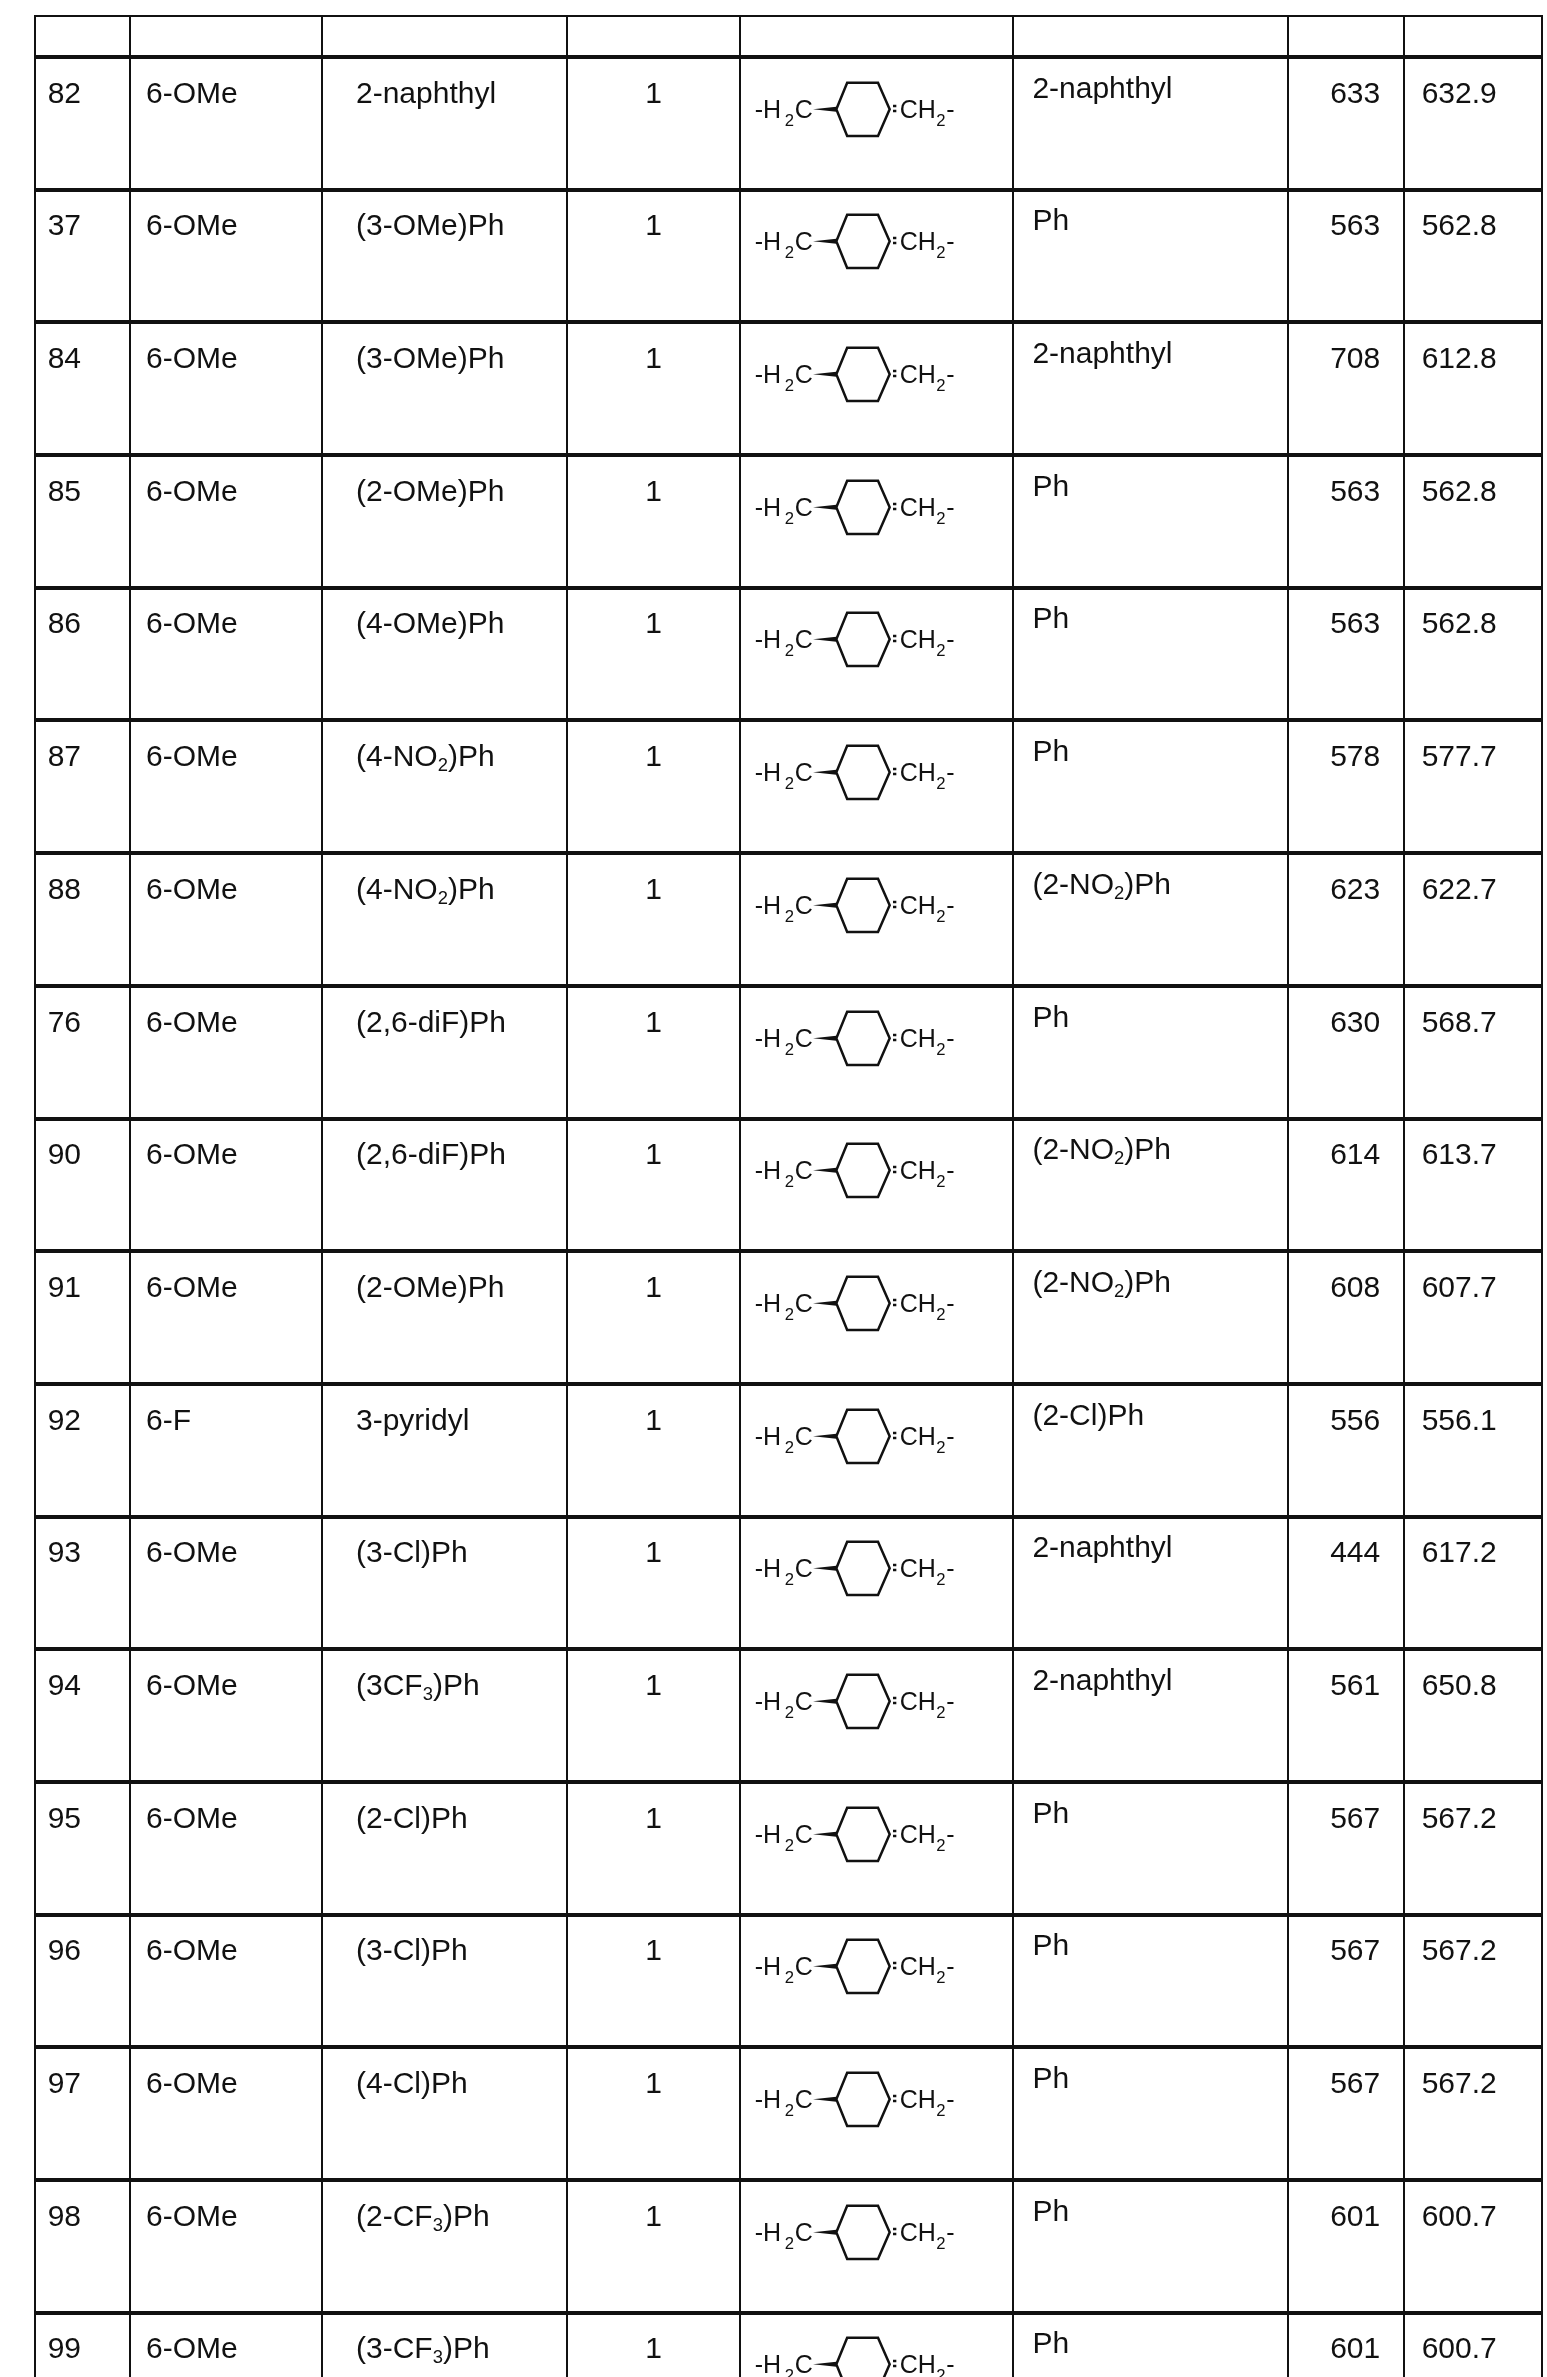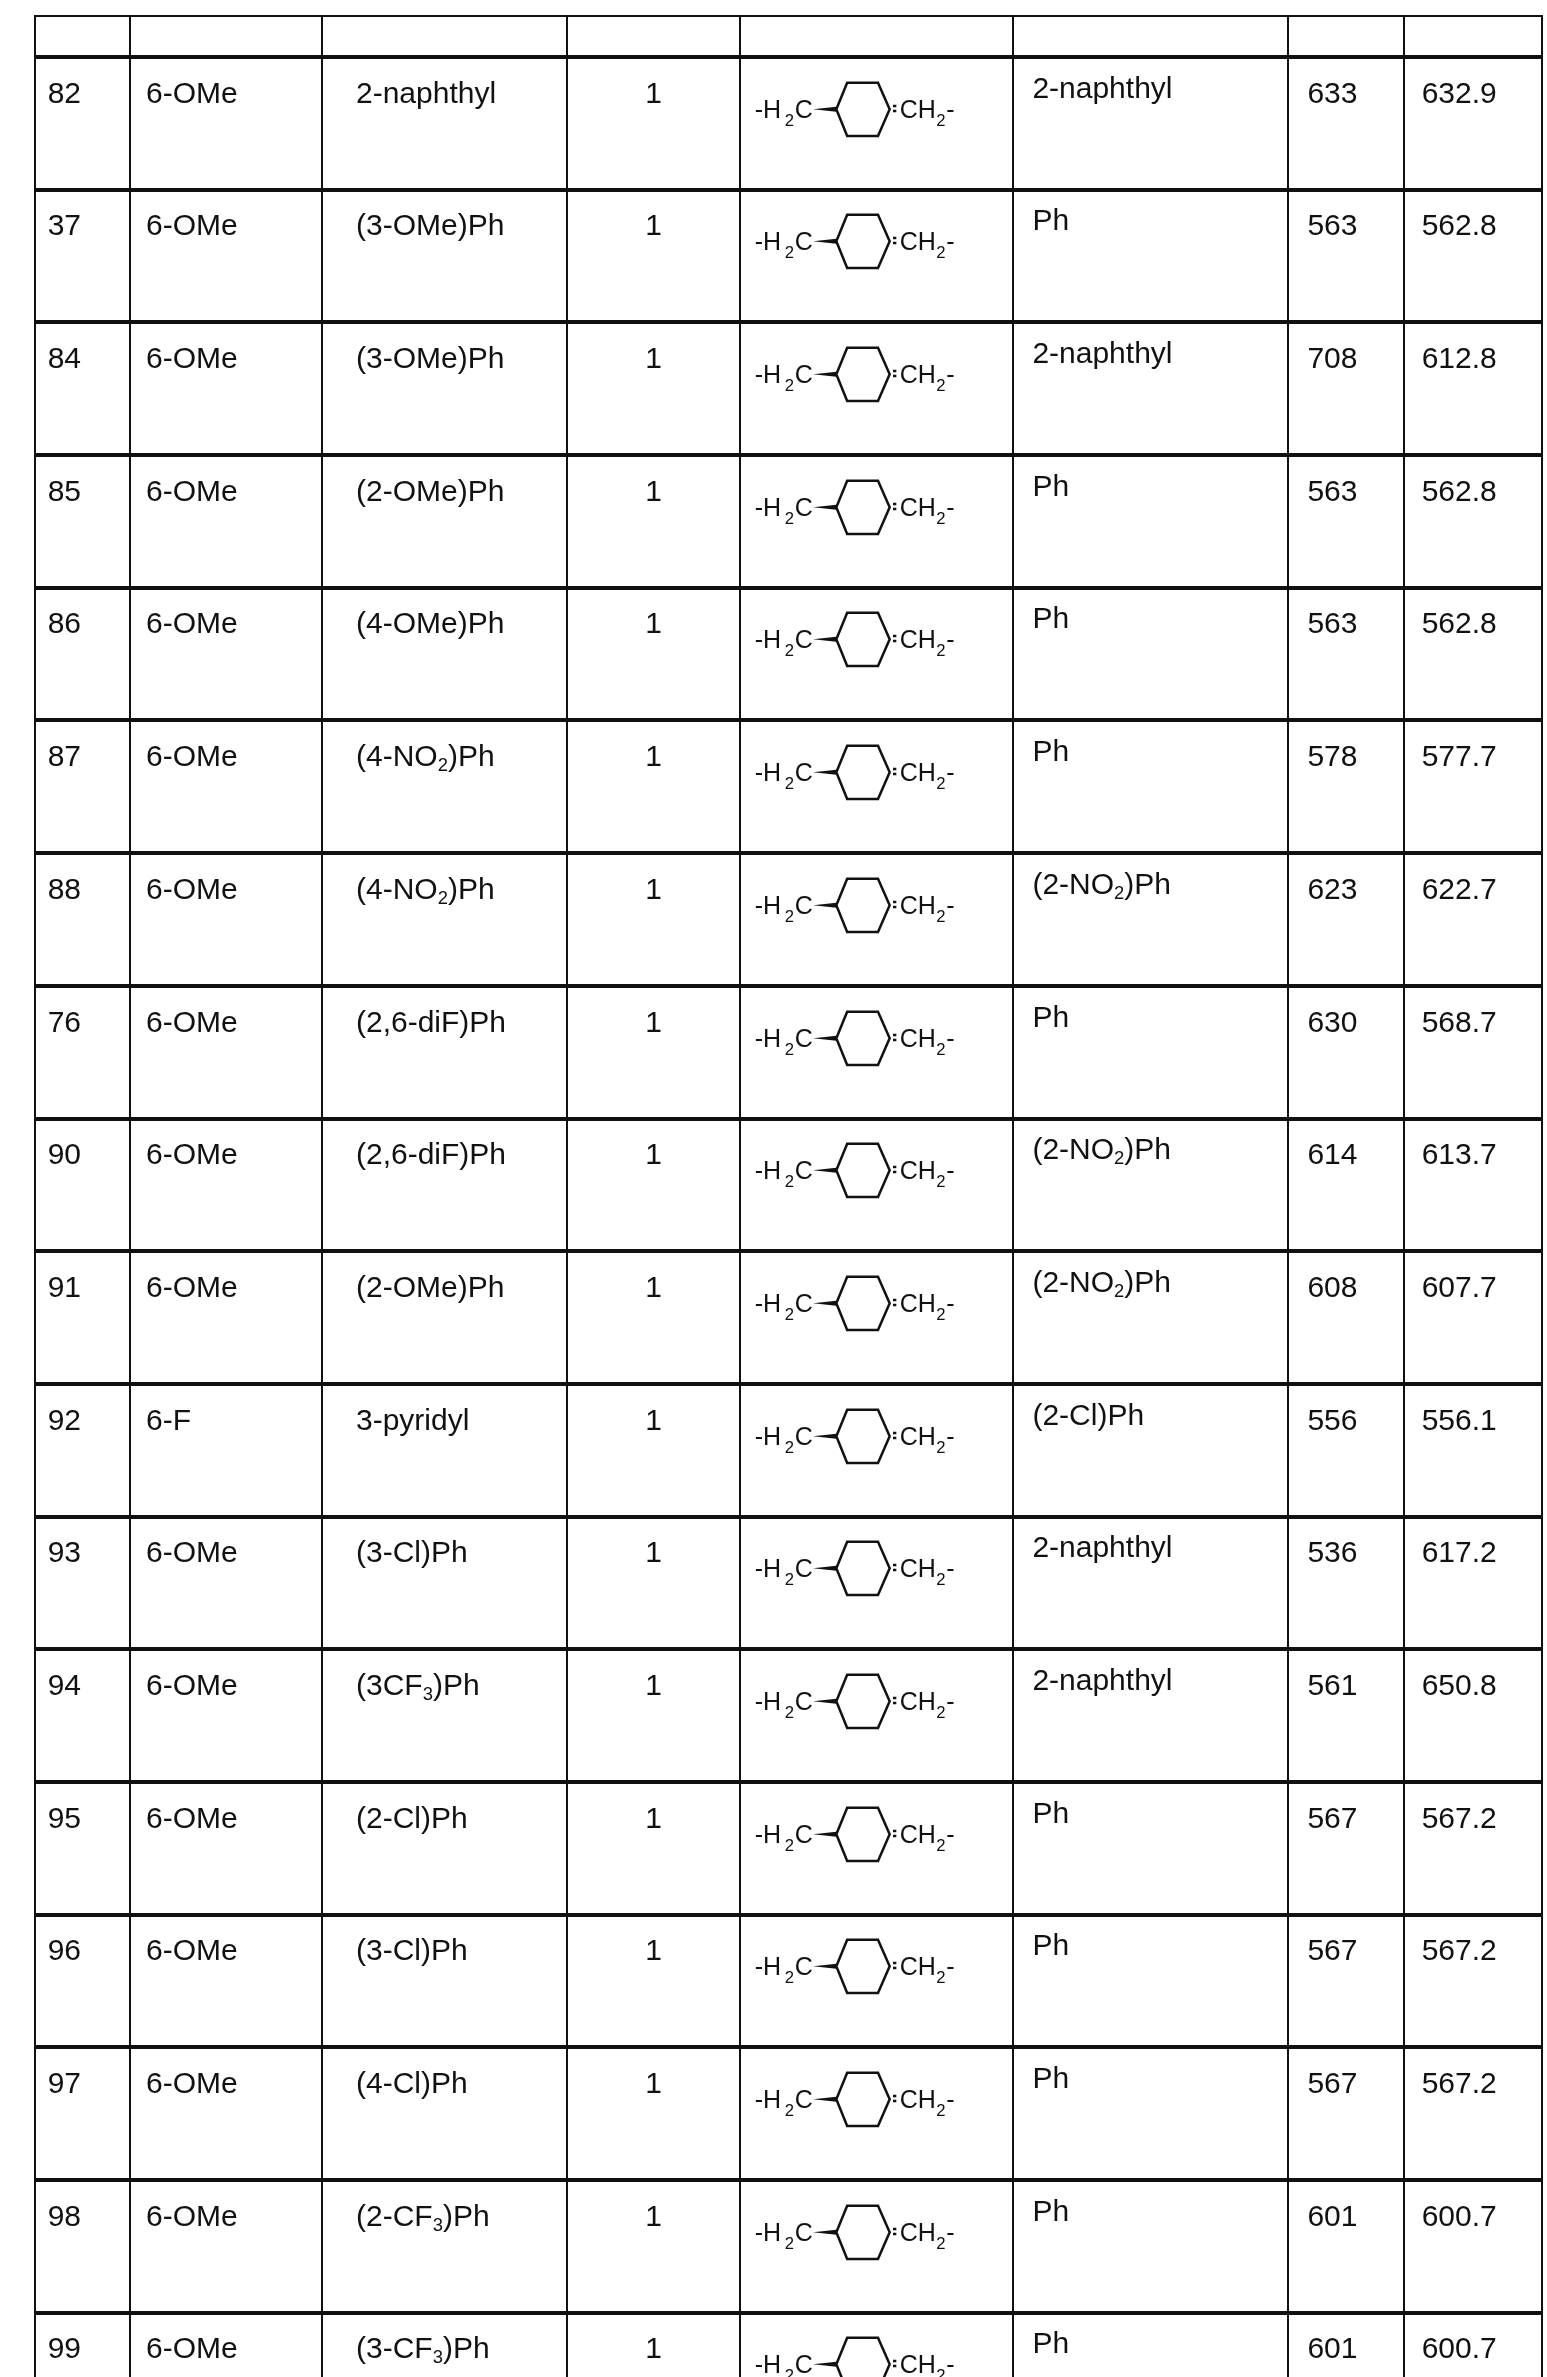--- a/index.html
+++ b/index.html
@@ -15,21 +15,21 @@
   }
   table.data thead td { height: 38px; }
   table.data tbody td { height: 112px; }
   table.data tbody tr { border-top: 4.2px solid #111; margin-left: 6px; }
   .c-no { padding-left: 11.7px !important; padding-top: 16.7px !important; }
   .c-sub { padding-left: 15px !important; padding-top: 16.7px !important; }
   .c-r1 { padding-left: 33px !important; padding-top: 16.7px !important; }
   .c-n { text-align: center; padding-top: 16.7px !important; }
   .c-link { padding-top: 0; }
   .c-r2 { padding-left: 18.4px !important; padding-top: 11.7px !important; }
-  .c-calc { padding-left: 18.4px !important; padding-top: 16.7px !important; }
+  .c-calc { padding-left: 18.4px !important; padding-top: 16.7px !important; text-align: center; }
   .c-found { padding-left: 16.7px !important; padding-top: 16.7px !important; }
   sub { font-size: 18.4px; line-height: 0; vertical-align: -5px; }
   .linker { position: absolute; left: 11.7px; top: 16.7px; width: 250px; height: 75px; }
   .linker svg { width: 250px; height: 75px; }
 </style>
 </head>
 <body>
 
 <table class="data">
   <colgroup>
@@ -345,21 +345,21 @@
           <polygon points="113,8 150,8 164,40 150,72 113,72 100,40" fill="none" stroke="#111" stroke-width="3"></polygon>
           <line x1="168" y1="36" x2="172" y2="36" stroke="#111" stroke-width="3"></line>
           <line x1="168" y1="42" x2="172" y2="42" stroke="#111" stroke-width="3"></line>
           <text x="176" y="50" font-family="Liberation Sans, sans-serif" font-size="30" fill="#111">CH</text>
           <text x="220" y="60" font-family="Liberation Sans, sans-serif" font-size="20" fill="#111">2</text>
           <text x="232" y="50" font-family="Liberation Sans, sans-serif" font-size="30" fill="#111">-</text>
         </svg>
       </div>
     </td>
     <td class="c-r2">2-naphthyl</td>
-    <td class="c-calc">536</td>
+    <td class="c-calc">444</td>
     <td class="c-found">617.2</td>
   </tr>
       <tr>
     <td class="c-no">94</td>
     <td class="c-sub">6-OMe</td>
     <td class="c-r1">(3CF<sub>3</sub>)Ph</td>
     <td class="c-n">1</td>
     <td class="c-link">
       <div class="linker">
         <svg viewBox="0 0 300 90" xmlns="http://www.w3.org/2000/svg" style="font-size:36px">

